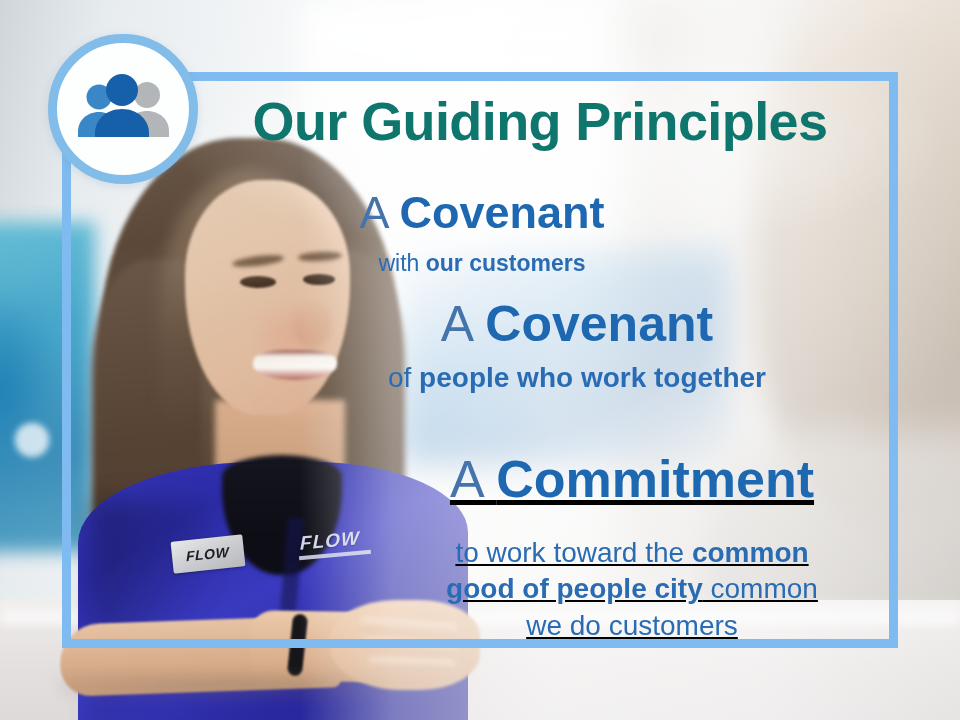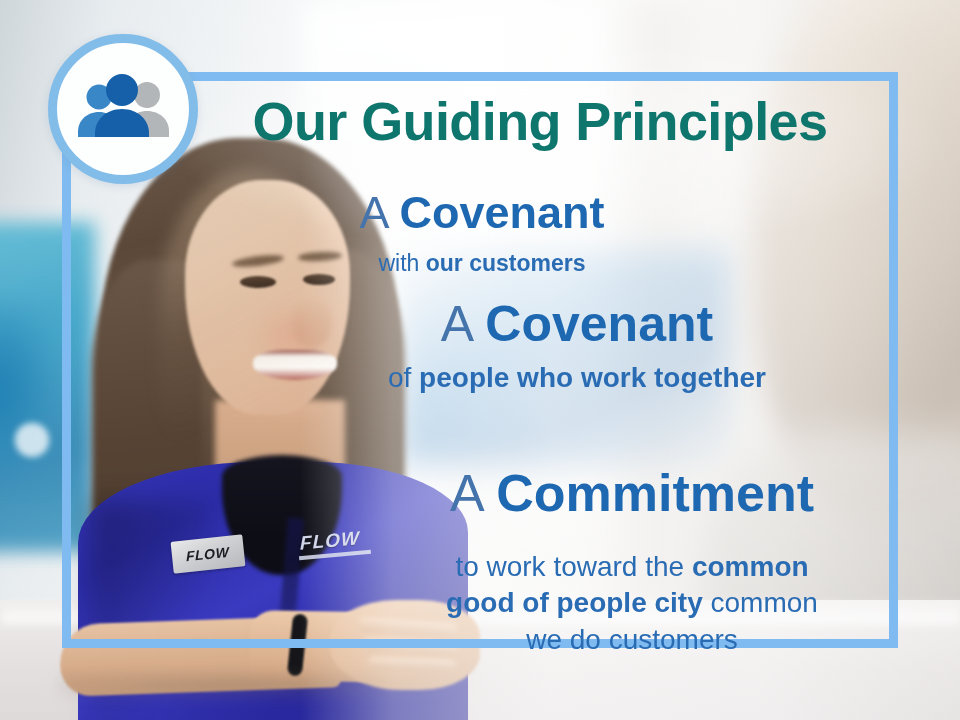--- a/index.html
+++ b/index.html
@@ -431,21 +431,21 @@
   .principle-1 { left: 180px; top: 118px; width: 480px; }
   .principle-1 .p-head { font-size: 45px; }
   .principle-1 .p-sub { font-size: 23px; margin-top: 12px; }
 
   
   .principle-2 { left: 250px; top: 226px; width: 530px; }
   .principle-2 .p-head { font-size: 50px; }
   .principle-2 .p-sub { font-size: 28px; margin-top: 10px; }
 
   
-  .principle-3 { left: 310px; top: 394px; width: 520px; }
+  .principle-3 { left: 310px; top: 380px; width: 520px; text-decoration: underline; }
   .principle-3 .p-head { font-size: 52px; }
   .principle-3 .p-sub { font-size: 28px; margin-top: 29px; }
 </style>
 </head>
 <body>
 
 <div class="canvas">
 
   <div class="photo">
     <div class="bg-room"></div>

